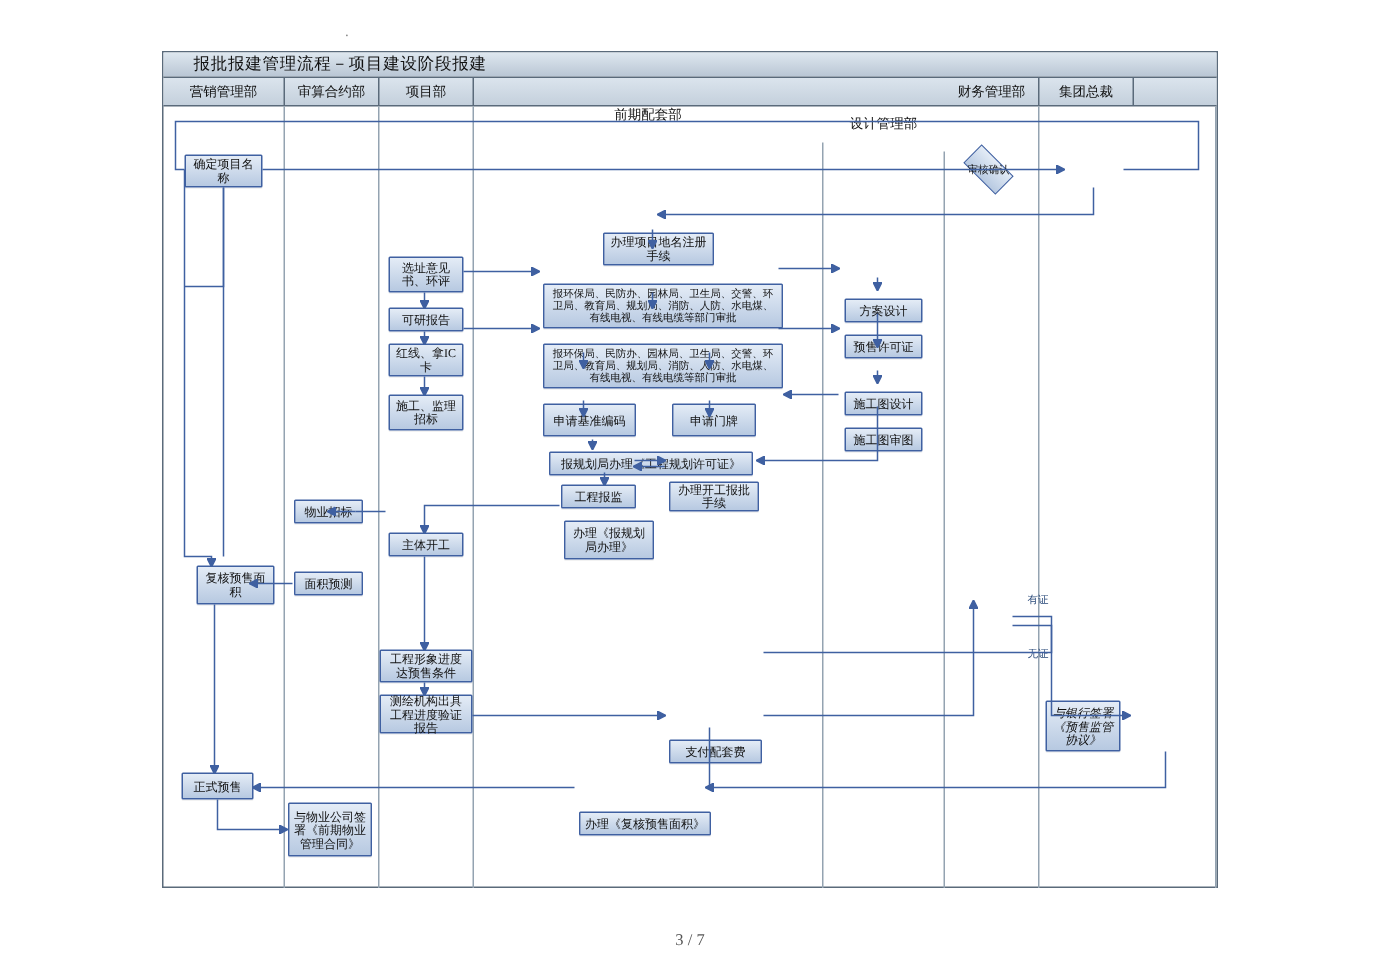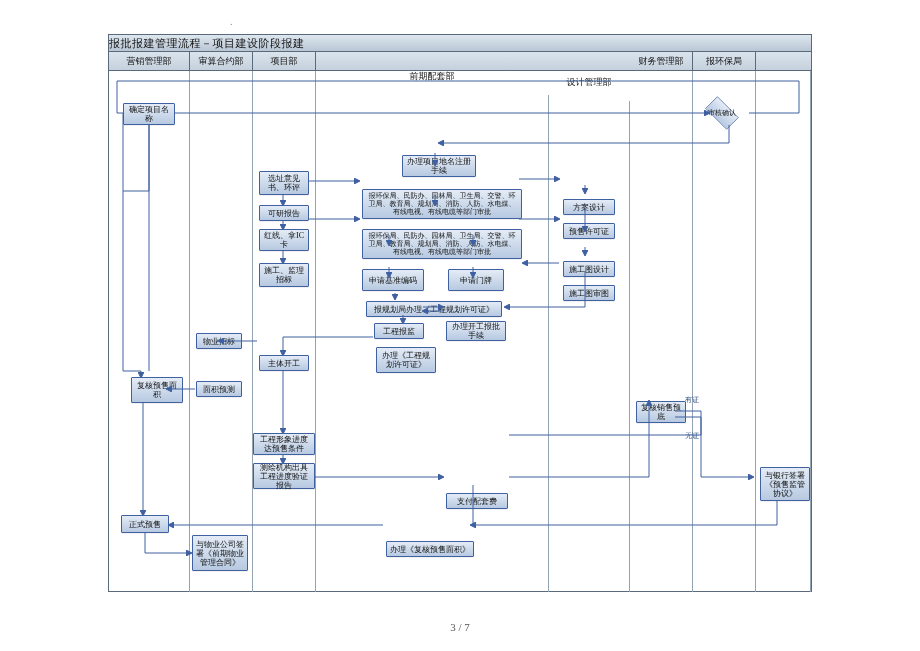--- a/index.html
+++ b/index.html
@@ -26,21 +26,21 @@
     top: 34px;
     width: 702px;
     height: 556px;
     border: 1px solid #5a6a7a;
     background: #fff;
     font-size: 9px;
   }
   .title-bar {
     height: 16px;
     line-height: 16px;
-    padding-left: 0;
+    padding-left: 20px;
     font-size: 11px;
     background: linear-gradient(#dee7ef,#b9c6d4);
     border-bottom: 1px solid #5a6a7a;
     letter-spacing: .5px;
   }
   .swim-head {
     display: flex;
     height: 18px;
     border-bottom: 1px solid #5a6a7a;
     background: linear-gradient(#dbe4ed,#c4d0dc);
@@ -63,21 +63,21 @@
   .lane:last-child { border-right: none; }
 
   
   .w0 { width: 80px; }
   .w1 { width: 62px; }
   .w2 { width: 62px; }
   .w3 { width: 232px; margin-top: 24px; }
   .w4 { width: 80px; margin-top: 30px; }
   .w5 { width: 62px; }
   .w6 { width: 62px; }
-  .w7 { flex: 1; }
+  .w7 { flex: 1; font-style: italic; }
 
   .box, .wide {
     position: absolute;
     border: 1px solid #3f60a1;
     background: linear-gradient(#e4ecf6,#b7c9e1);
     padding: 2px 3px;
     font-size: 8px;
     line-height: 9px;
     text-align: center;
     display: flex; align-items: center; justify-content: center;
@@ -140,21 +140,21 @@
 
     <div class="title-bar">报批报建管理流程－项目建设阶段报建</div>
 
     <div class="swim-head">
       <div class="w0">营销管理部</div>
       <div class="w1">审算合约部</div>
       <div class="w2">项目部</div>
       <div class="w3">前期配套部</div>
       <div class="w4">设计管理部</div>
       <div class="w5">财务管理部</div>
-      <div class="w6">报环保局</div>
+      <div class="w6">集团总裁</div>
       <div class="w7"></div>
     </div>
 
     <div class="swim-body">
 
       <div class="lane w0">
         <div class="box" style="left:14px;top:32px;width:52px;height:22px">确定项目名称</div>
         <div class="box" style="left:22px;top:306px;width:52px;height:26px">复核预售面积</div>
         <div class="box" style="left:12px;top:444px;width:48px;height:18px">正式预售</div>
       </div>
@@ -177,35 +177,32 @@
 
       <div class="lane w3">
         <div class="box" style="left:86px;top:60px;width:74px;height:22px">办理项目地名注册手续</div>
         <div class="wide" style="left:46px;top:94px;width:160px;height:30px;font-size:7px;line-height:8px">报环保局、民防办、园林局、卫生局、交警、环卫局、教育局、规划局、消防、人防、水电煤、有线电视、有线电缆等部门审批</div>
         <div class="wide" style="left:46px;top:134px;width:160px;height:30px;font-size:7px;line-height:8px">报环保局、民防办、园林局、卫生局、交警、环卫局、教育局、规划局、消防、人防、水电煤、有线电视、有线电缆等部门审批</div>
         <div class="box" style="left:46px;top:174px;width:62px;height:22px">申请基准编码</div>
         <div class="box" style="left:132px;top:174px;width:56px;height:22px">申请门牌</div>
         <div class="box" style="left:50px;top:206px;width:136px;height:16px">报规划局办理《工程规划许可证》</div>
         <div class="box" style="left:58px;top:228px;width:50px;height:16px">工程报监</div>
         <div class="box" style="left:130px;top:226px;width:60px;height:20px">办理开工报批手续</div>
-        <div class="box" style="left:60px;top:252px;width:60px;height:26px">办理《工程规划许可证》</div>
+        <div class="box" style="left:60px;top:252px;width:60px;height:26px">办理《报规划局办理》</div>
         <div class="box" style="left:130px;top:398px;width:62px;height:16px">支付配套费</div>
         <div class="box" style="left:70px;top:446px;width:88px;height:16px">办理《复核预售面积》</div>
       </div>
 
       <div class="lane w4">
         <div class="box" style="left:14px;top:98px;width:52px;height:16px">方案设计</div>
         <div class="box" style="left:14px;top:122px;width:52px;height:16px">预售许可证</div>
         <div class="box" style="left:14px;top:160px;width:52px;height:16px">施工图设计</div>
         <div class="box" style="left:14px;top:184px;width:52px;height:16px">施工图审图</div>
       </div>
 
-      <div class="lane w5">
-        <div class="box" style="left:6px;top:330px;width:50px;height:22px">复核销售预底</div>
-      </div>
 
       <div class="lane w6">
         <div class="decision" style="top:30px;left:8px">
           <div class="d"></div>
             <span>审核确认</span>
         </div>
       </div>
 
       <div class="lane w7">
         <div class="box" style="left:4px;top:396px;width:50px;height:34px">与银行签署《预售监管协议》</div>

